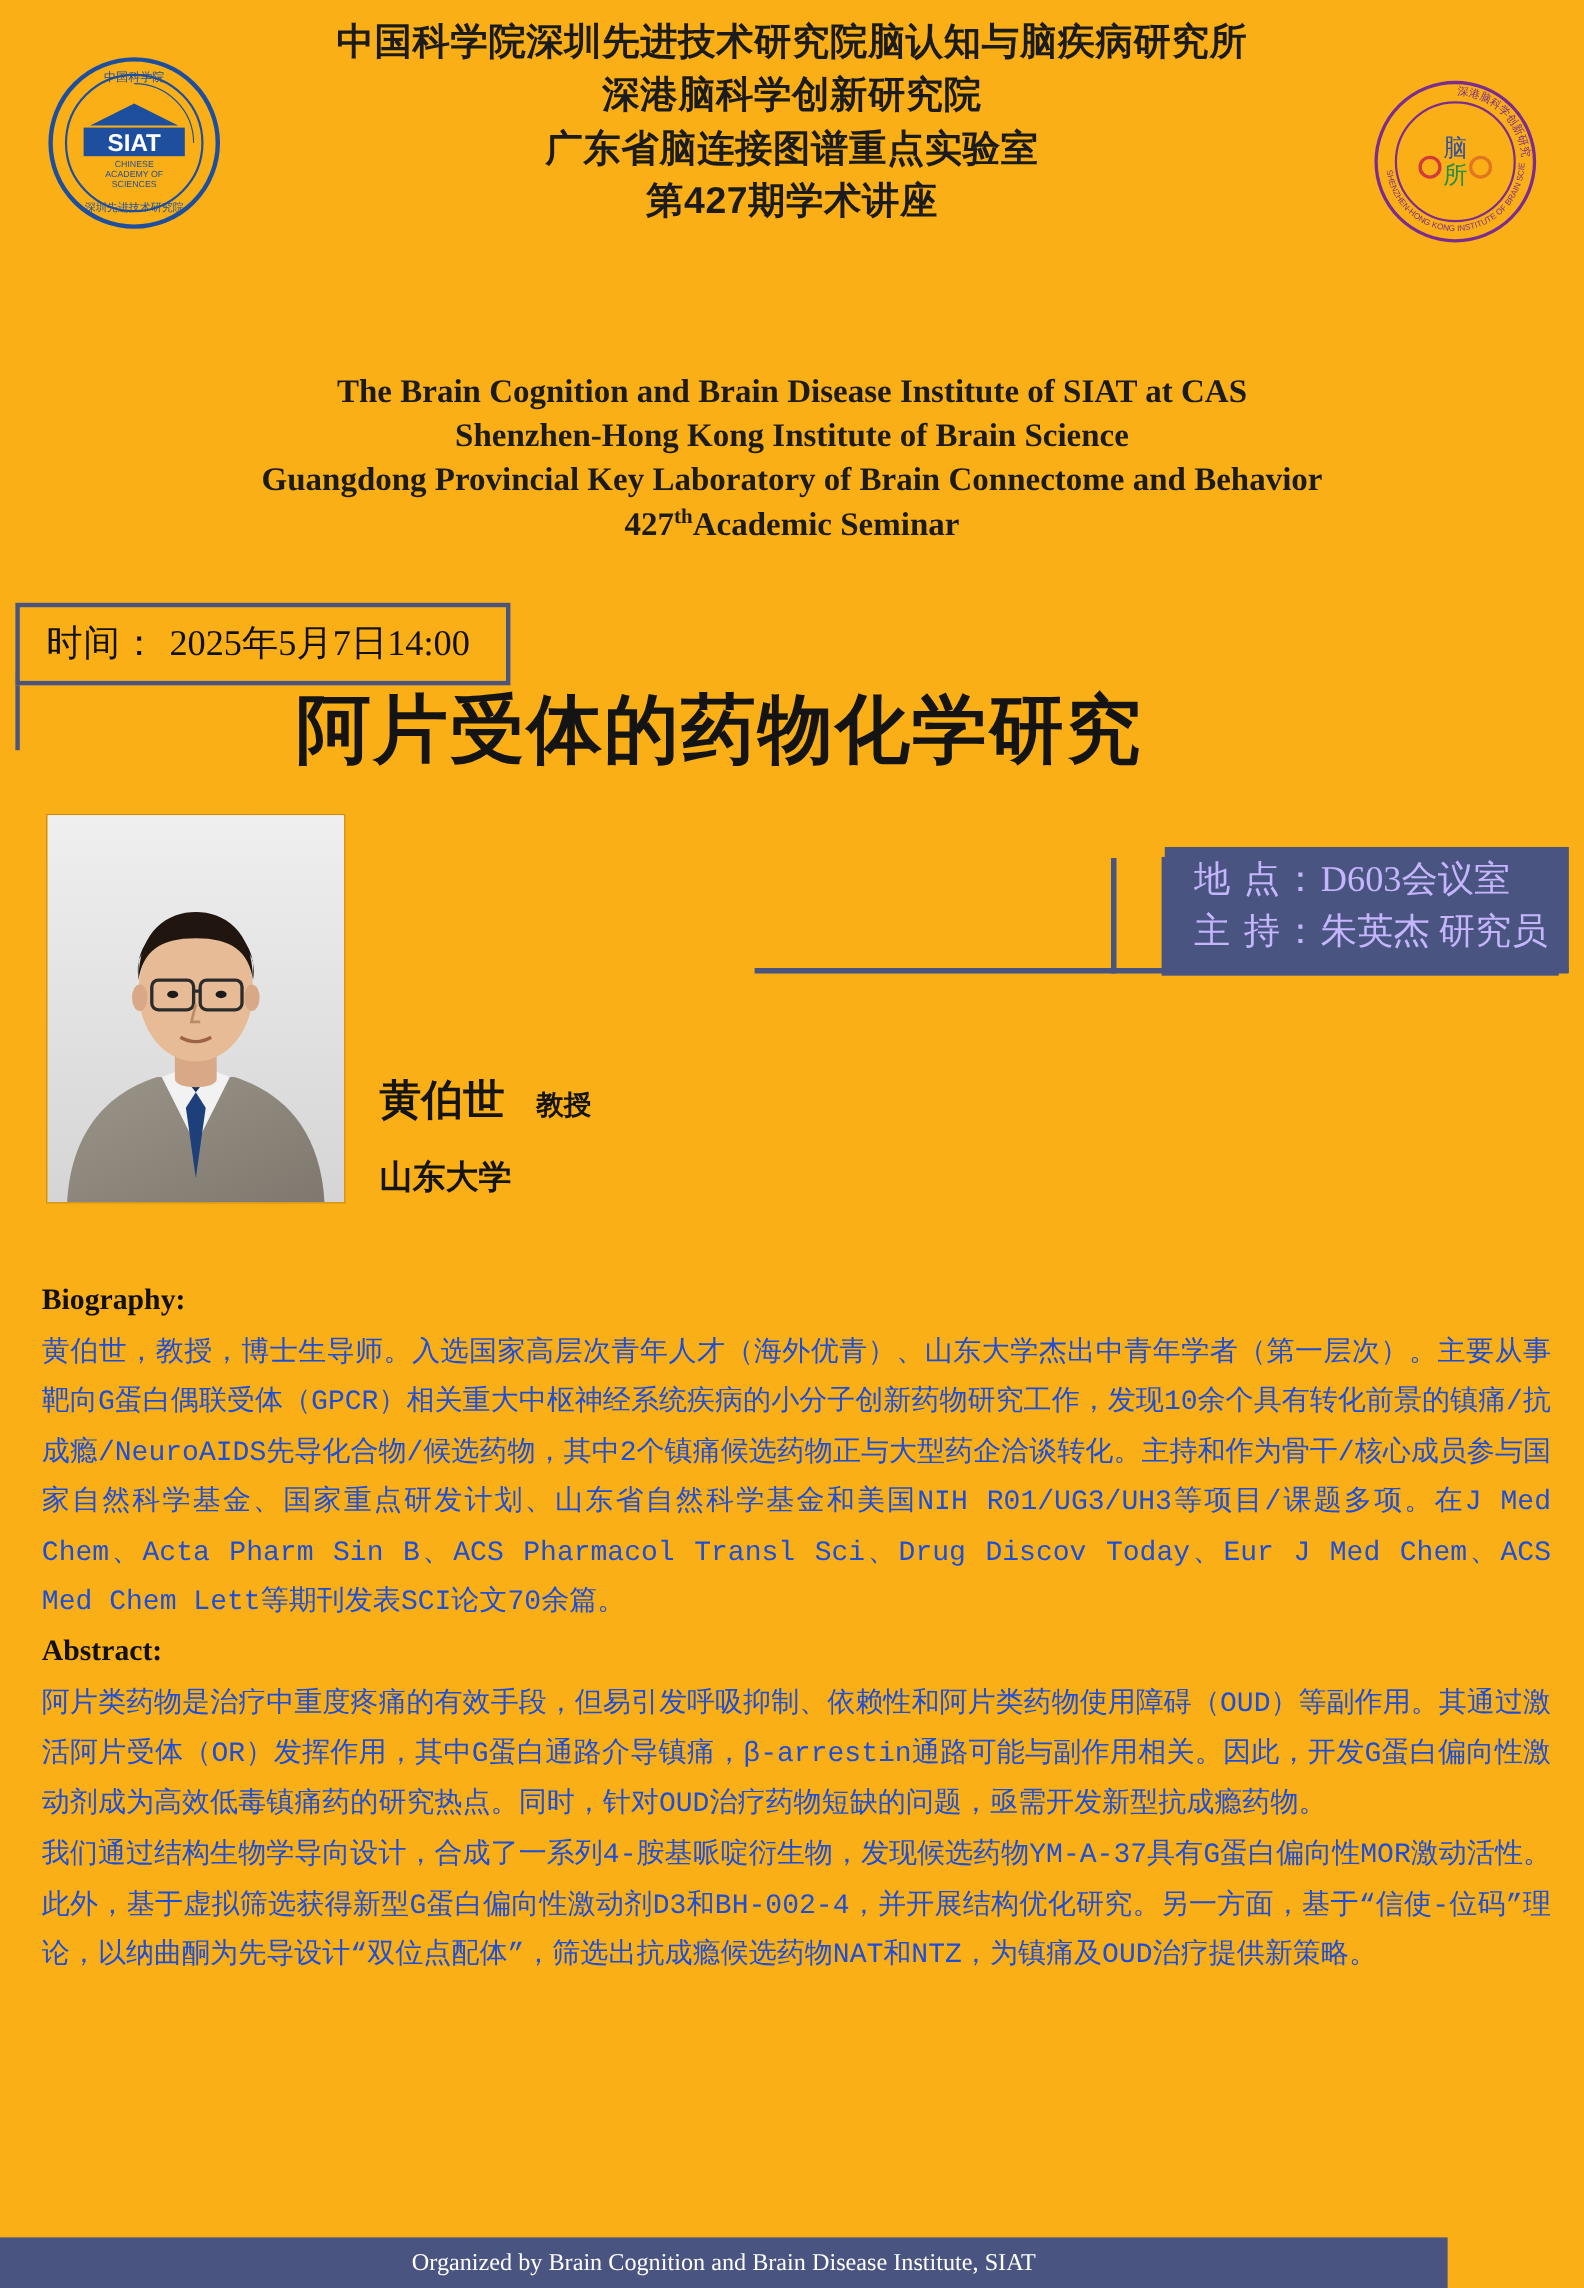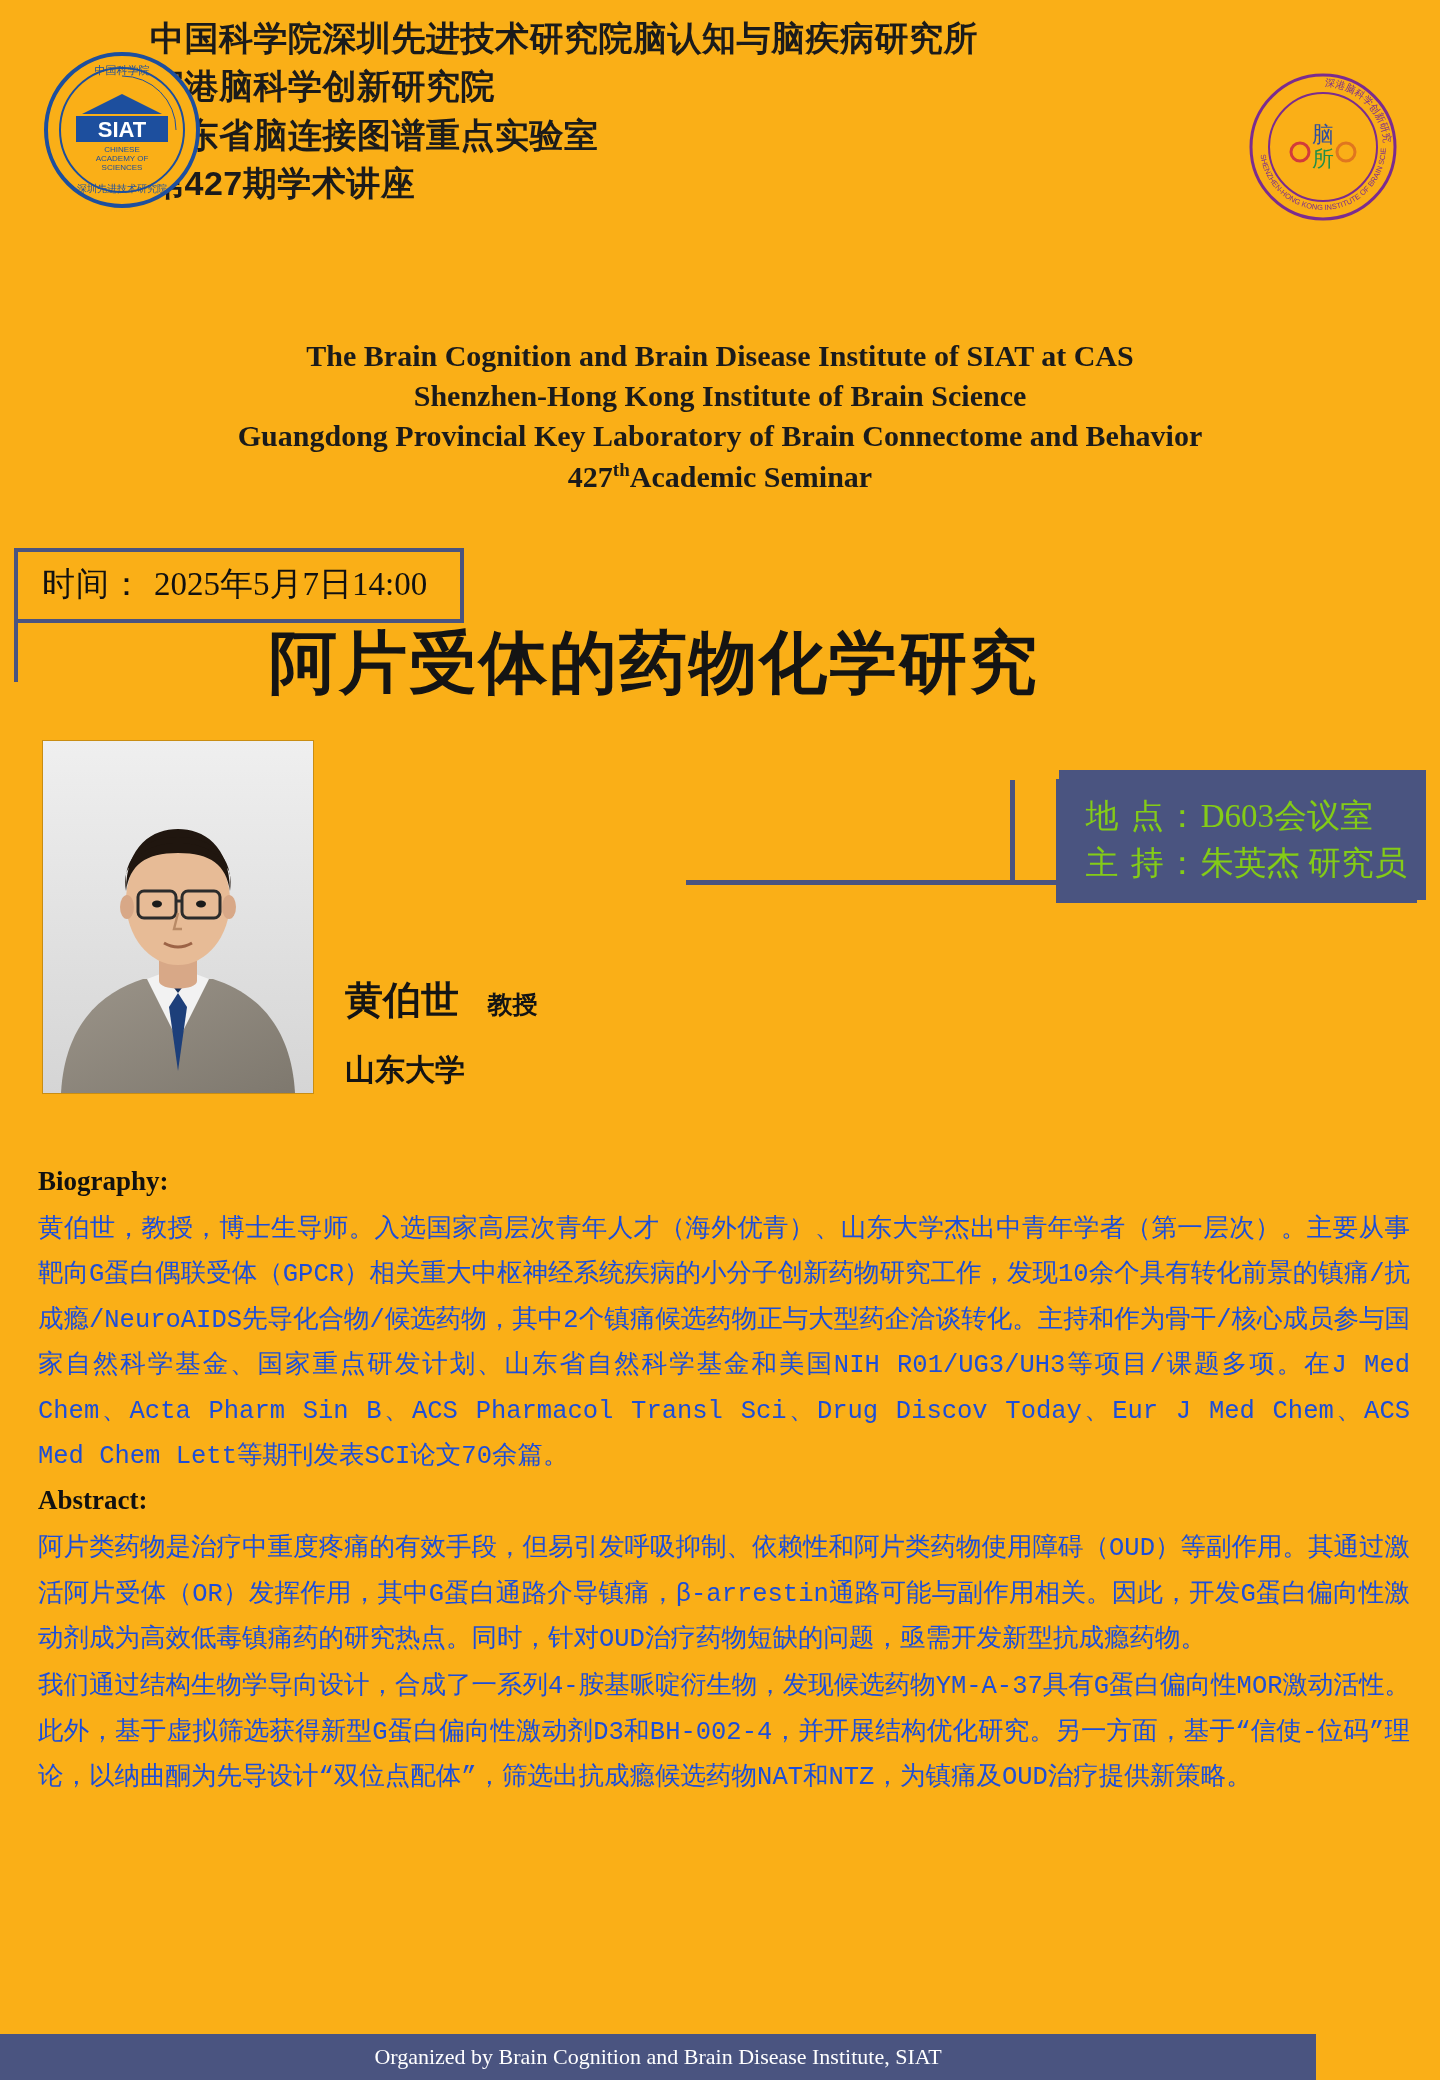--- a/index.html
+++ b/index.html
@@ -22,20 +22,21 @@
     box-sizing: border-box;
   }
 
   
   .header {
     position: relative;
     padding-top: 14px;
     height: 270px;
   }
   .cn-title {
+    text-align: center;
     font-family: "Liberation Sans", sans-serif;
     font-weight: bold;
     font-size: 34px;
     line-height: 1.42;
     color: #1b1b1b;
     letter-spacing: 0.5px;
     margin: 0 150px;
   }
   .cn-title div { white-space: nowrap; }
 
@@ -113,22 +114,22 @@
     letter-spacing: 2px;
     color: #141414;
   }
 
   
   .info-box {
     position: absolute;
     right: 14px;
     top: 770px;
     background: #4a5480;
-    color: #84cc16;
-    padding: 20px 16px 10px 24px;
+    color: #c4b5fd;
+    padding: 4px 16px 10px 24px;
     font-family: "Liberation Serif", serif;
     font-size: 33px;
     line-height: 1.42;
     border: 3px solid #4a5480;
     box-shadow: -6px 6px 0 -3px #4a5480;
     z-index: 5;
   }
   .info-box .row { white-space: nowrap; }
   .info-box .ib-label { letter-spacing: 2px; }
   .info-box-tail {

